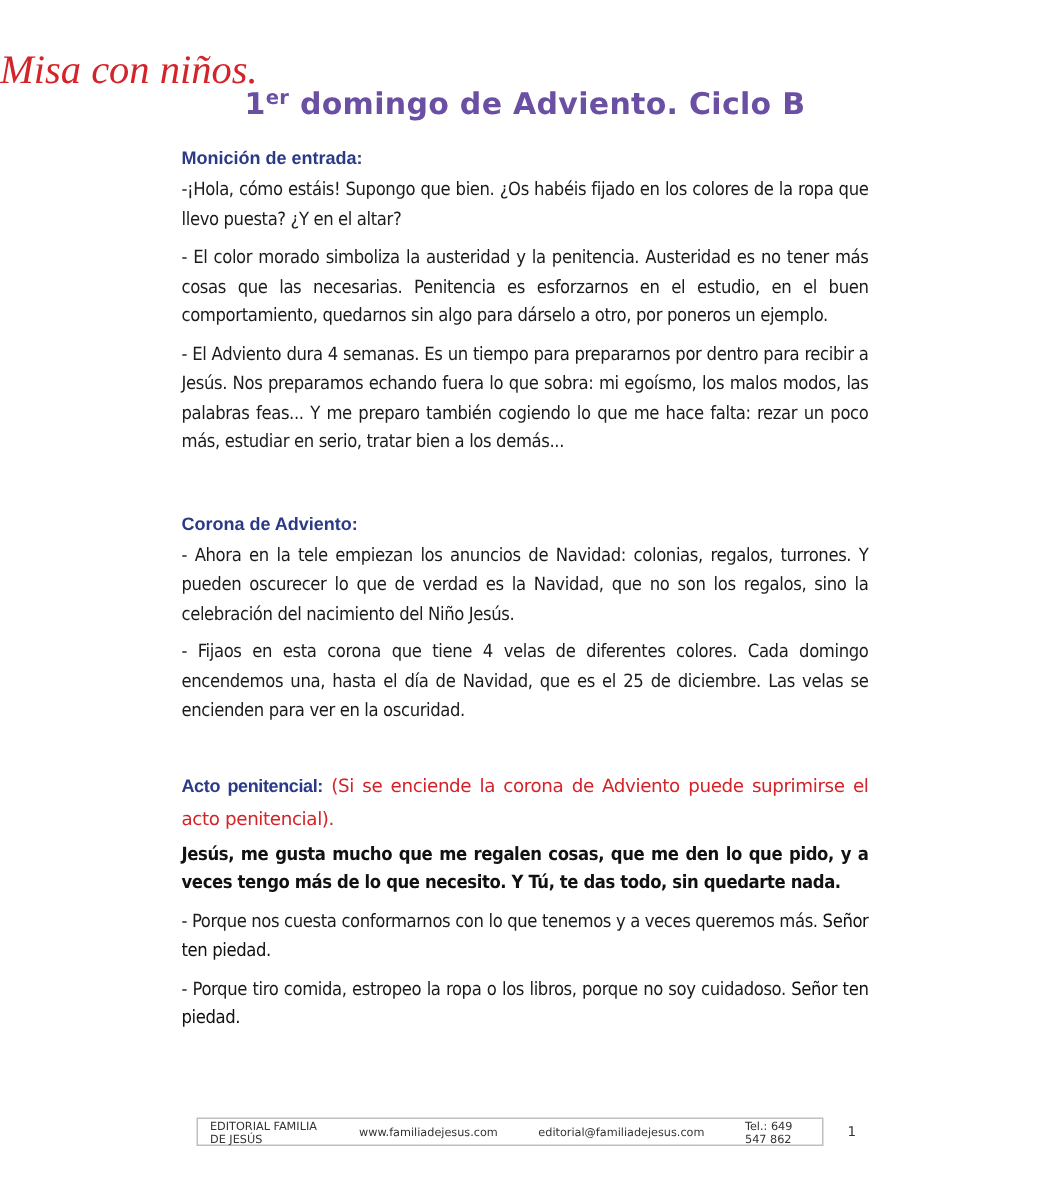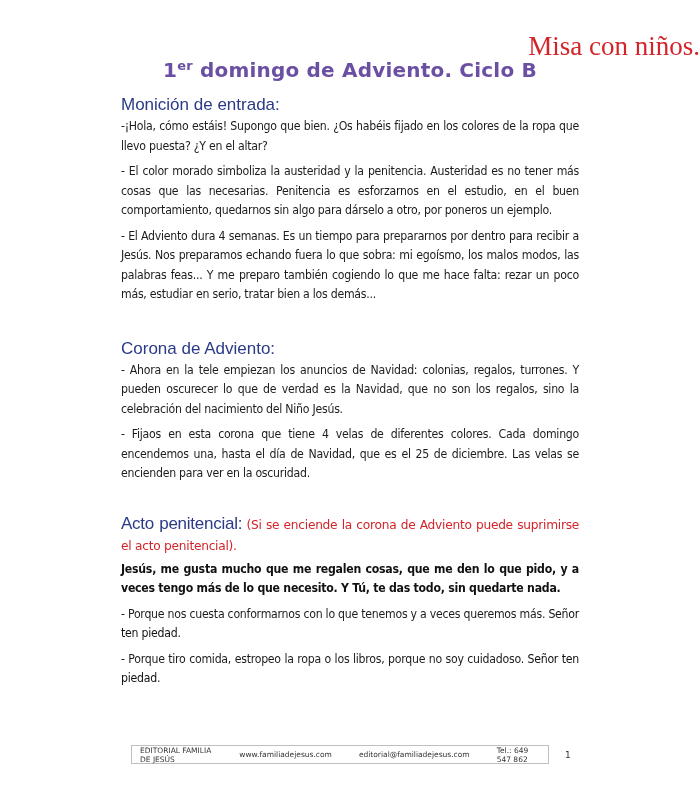--- a/index.html
+++ b/index.html
@@ -2,32 +2,32 @@
 <html><head>
   <meta charset="utf-8">
   <style>
     html, body { margin: 0; padding: 0; }
     body {
       width: 700px; height: 800px; background: #ffffff; position: relative; overflow: hidden;
       font-family: "DejaVu Sans", sans-serif; color: #1a1a1a;
     }
     .page { position: absolute; left: 0; top: 0; width: 700px; height: 800px; }
     .title {
-      position: absolute; left: 0; width: 700px; top: 30px; text-align: right;
-      font-family: "Liberation Serif", serif; font-size: 27px; color: #d3242a; line-height: 32px;
+      position: absolute; left: 0; width: 700px; top: 30px; text-align: left;
+      font-family: "Liberation Serif", serif; font-size: 27px; color: #d3242a; line-height: 32px; font-style: italic;
     }
     .subtitle {
       position: absolute; left: 0; width: 700px; top: 52px; text-align: center;
       font-family: "DejaVu Sans", sans-serif; font-size: 20px; color: #6a4fa3; font-weight: bold; line-height: 28px;
       letter-spacing: 0.2px;
     }
     .subtitle sup { font-size: 13px; vertical-align: 7px; }
     .content { position: absolute; left: 121px; width: 458px; top: 93px; }
     .h {
-      font-family: "Liberation Sans", sans-serif; font-weight: normal; font-size: 17px; color: #2a3a86;
+      font-family: "Liberation Sans", sans-serif; font-weight: bold; font-size: 12px; color: #2a3a86;
       line-height: 24px; margin: 0;
     }
     .p {
       font-family: "DejaVu Sans Condensed", "DejaVu Sans", sans-serif; font-size: 12.2px; line-height: 19.5px;
       text-align: justify; margin: 0 0 6px 0; color: #1c1c1c; letter-spacing: -0.25px;
     }
     .p b { font-weight: normal; color: #111; }
     .purple { color: #6a4fa3; font-weight: bold; }
     .note { color: #d3242a; font-family: "DejaVu Sans", sans-serif; font-weight: normal; font-size: 12.2px; letter-spacing: -0.25px; }
     .strong-p { font-weight: bold; color: #111; }

